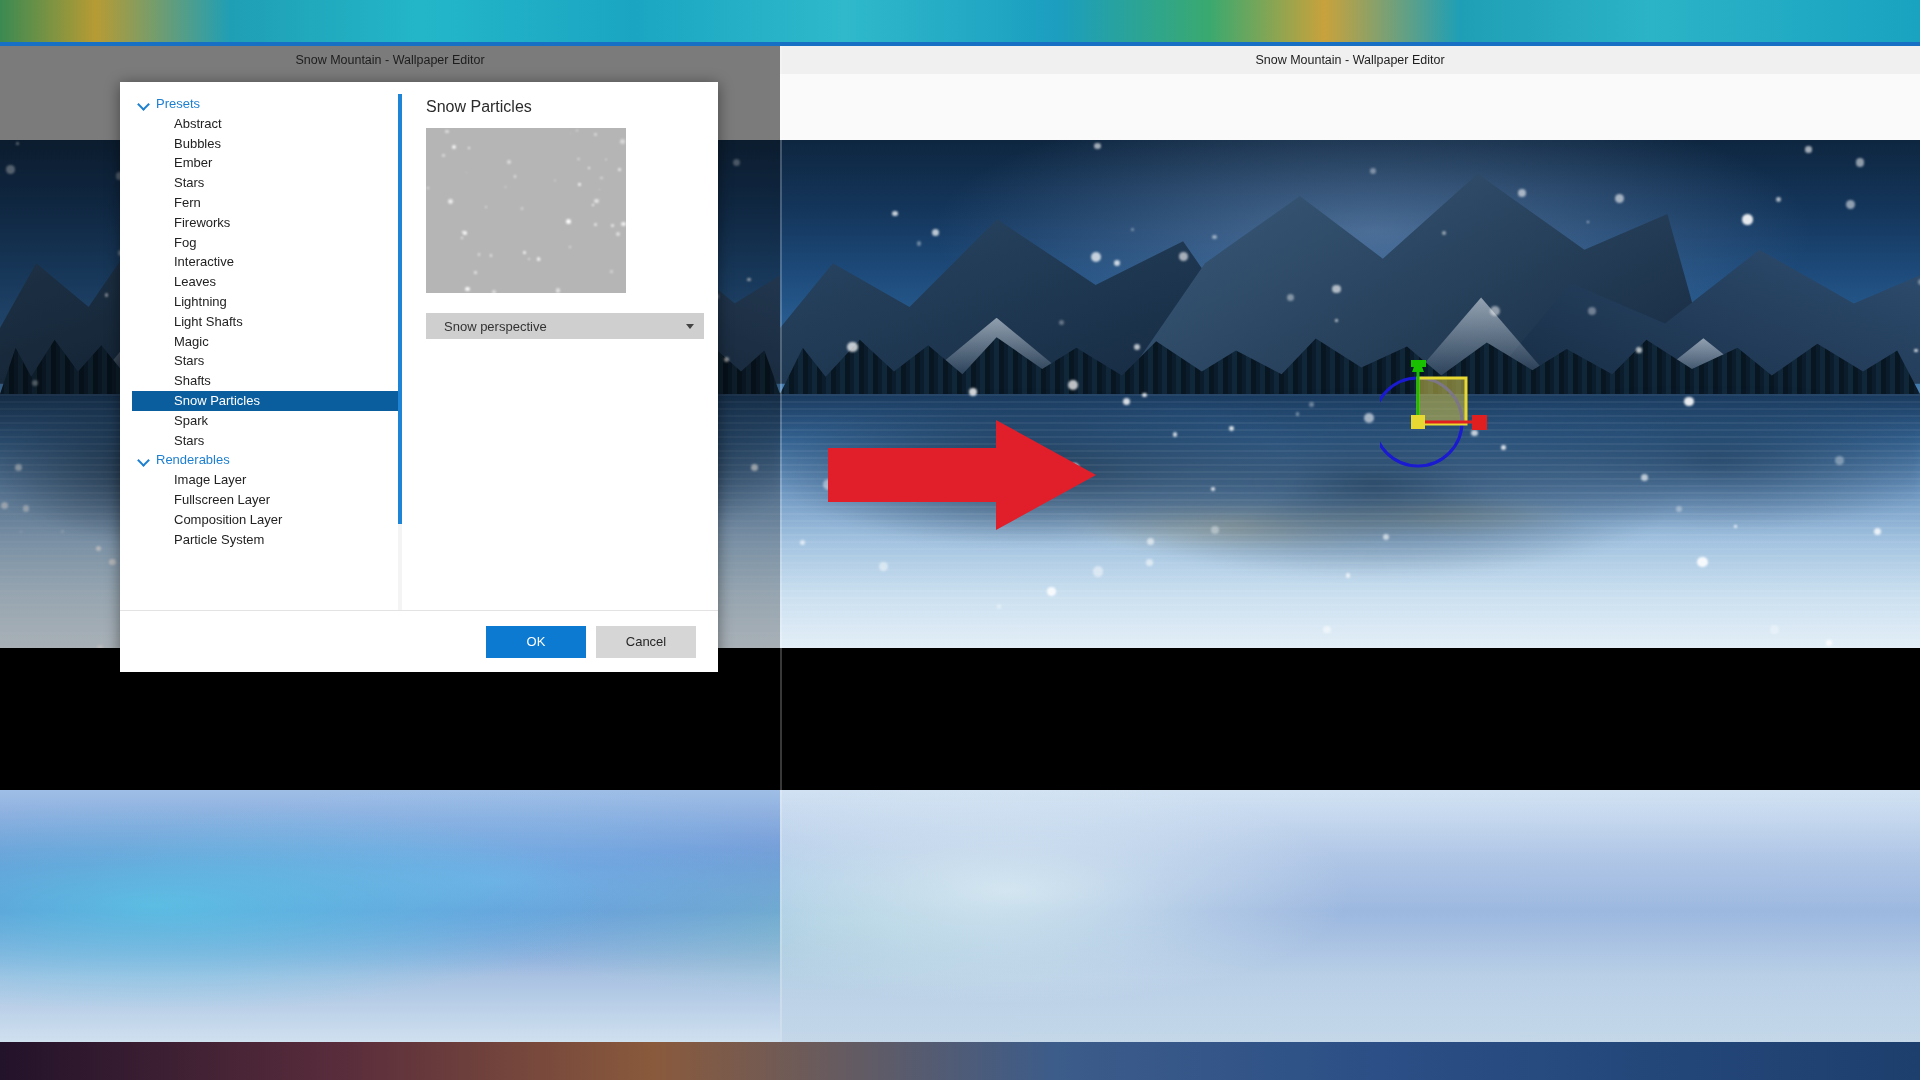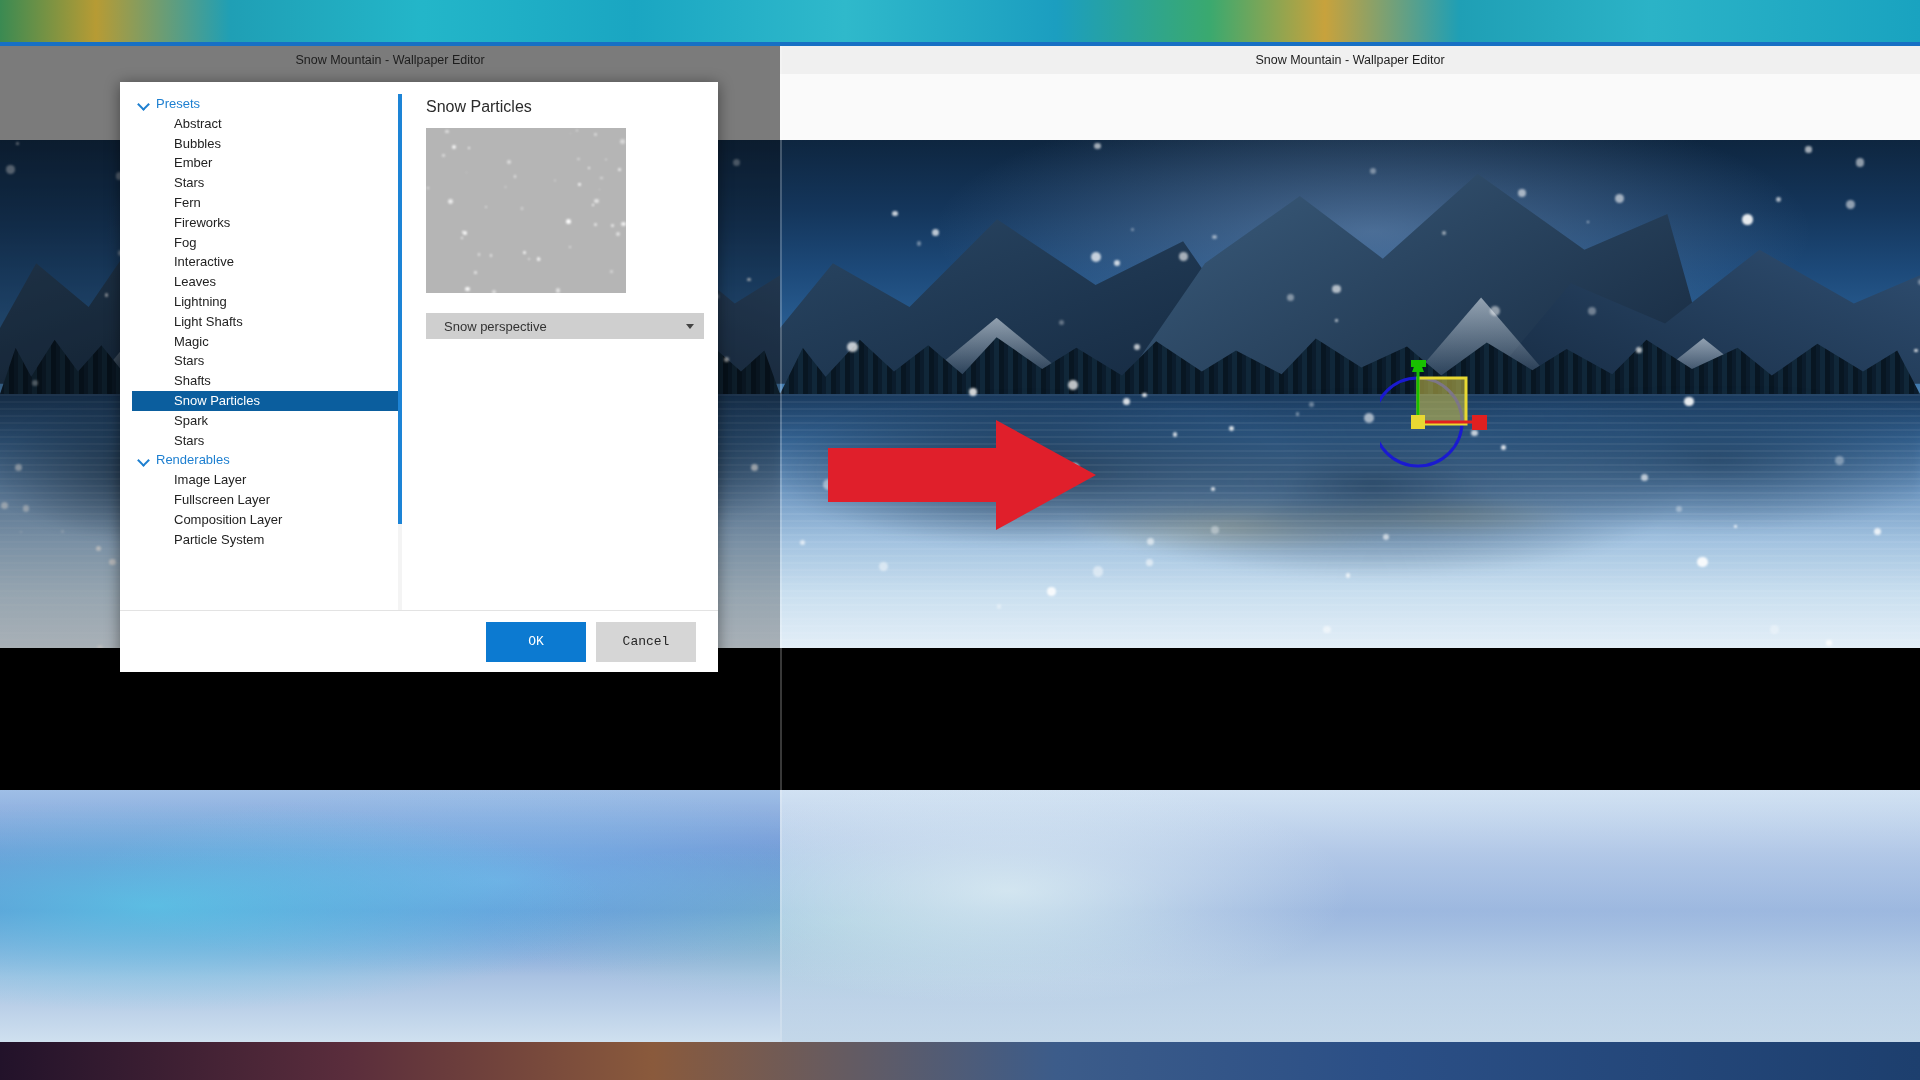--- a/index.html
+++ b/index.html
@@ -205,22 +205,22 @@
   .combo .caret { position:absolute; right:10px; top:50%; margin-top:-2px;
     width:0; height:0; border-left:4px solid transparent;
     border-right:4px solid transparent; border-top:5px solid #444; }
   .desc { margin-top:20px; width:278px; font-size:13px; line-height:19px; color:#222; }
 
   .dlg-foot {
     flex:0 0 62px; border-top:1px solid #e3e3e3; background:#fff;
     display:flex; align-items:center; justify-content:flex-end;
     gap:10px; padding-right:22px;
   }
-  .btn { height:40px; min-width:100px; border:none; font-size:13px; cursor:pointer;
-    font-family:Liberation Mono, monospace; }
+  .btn { height:32px; min-width:100px; border:none; font-size:13px; cursor:pointer;
+    font-family:Liberation Sans, sans-serif; }
   .btn-ok { background:#0c7ad1; color:#fff; }
   .btn-cancel { background:#d6d6d6; color:#262626; }
 </style>
 </head>
 <body>
 
 <div id="root">
 
   <div class="stage">
 

